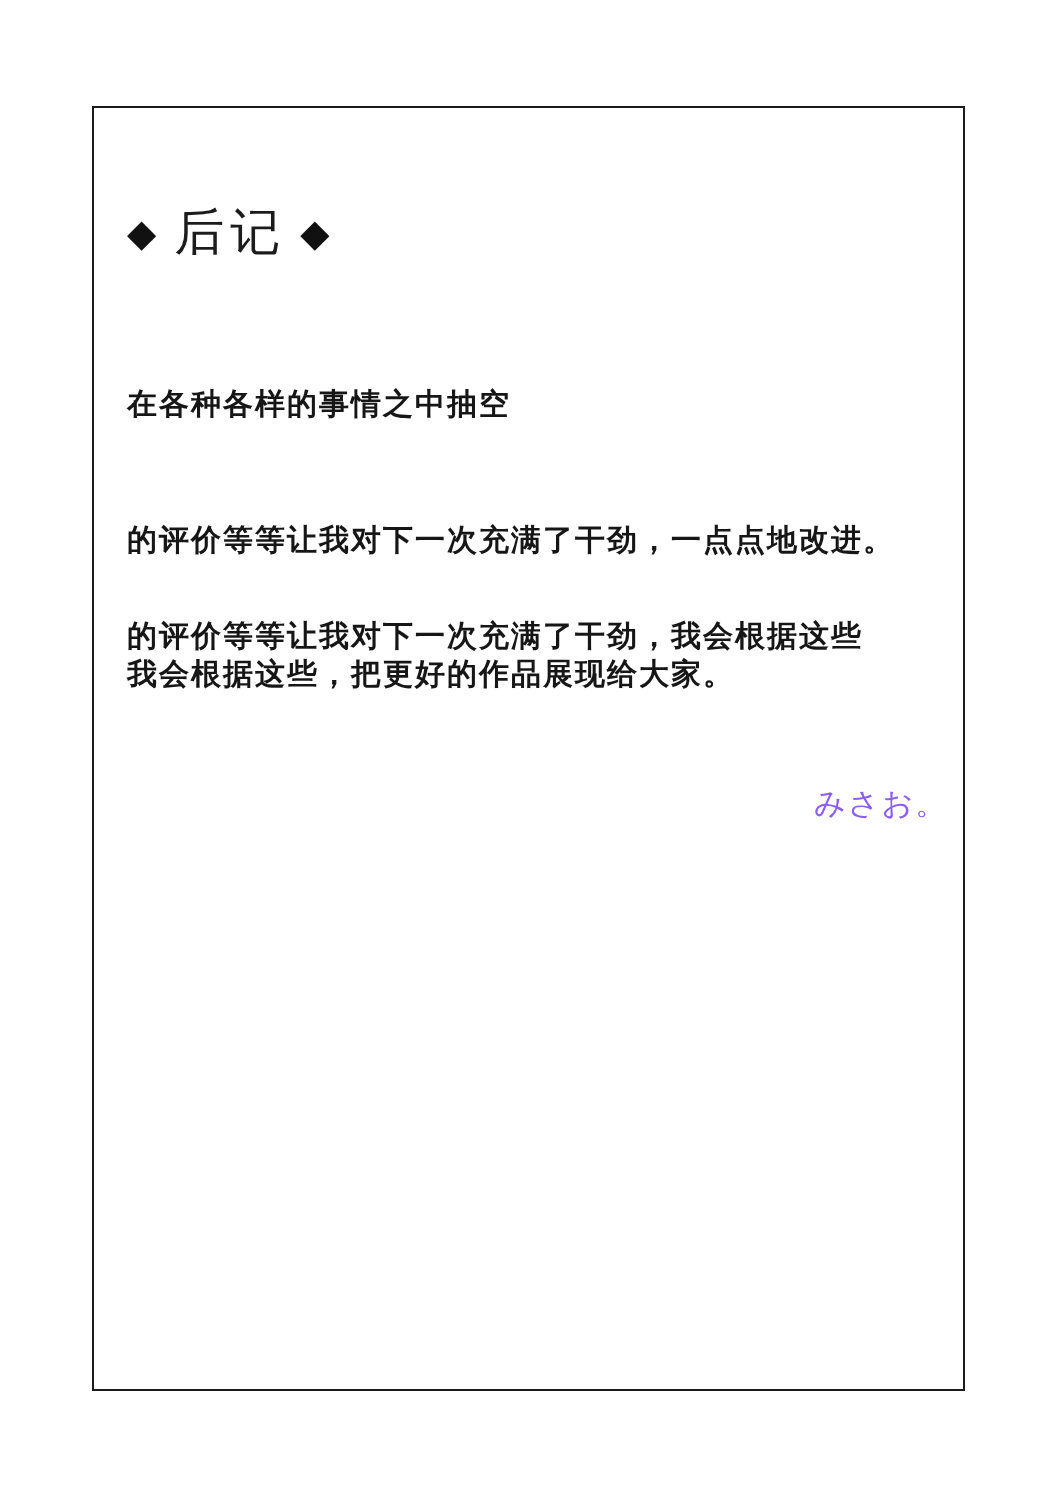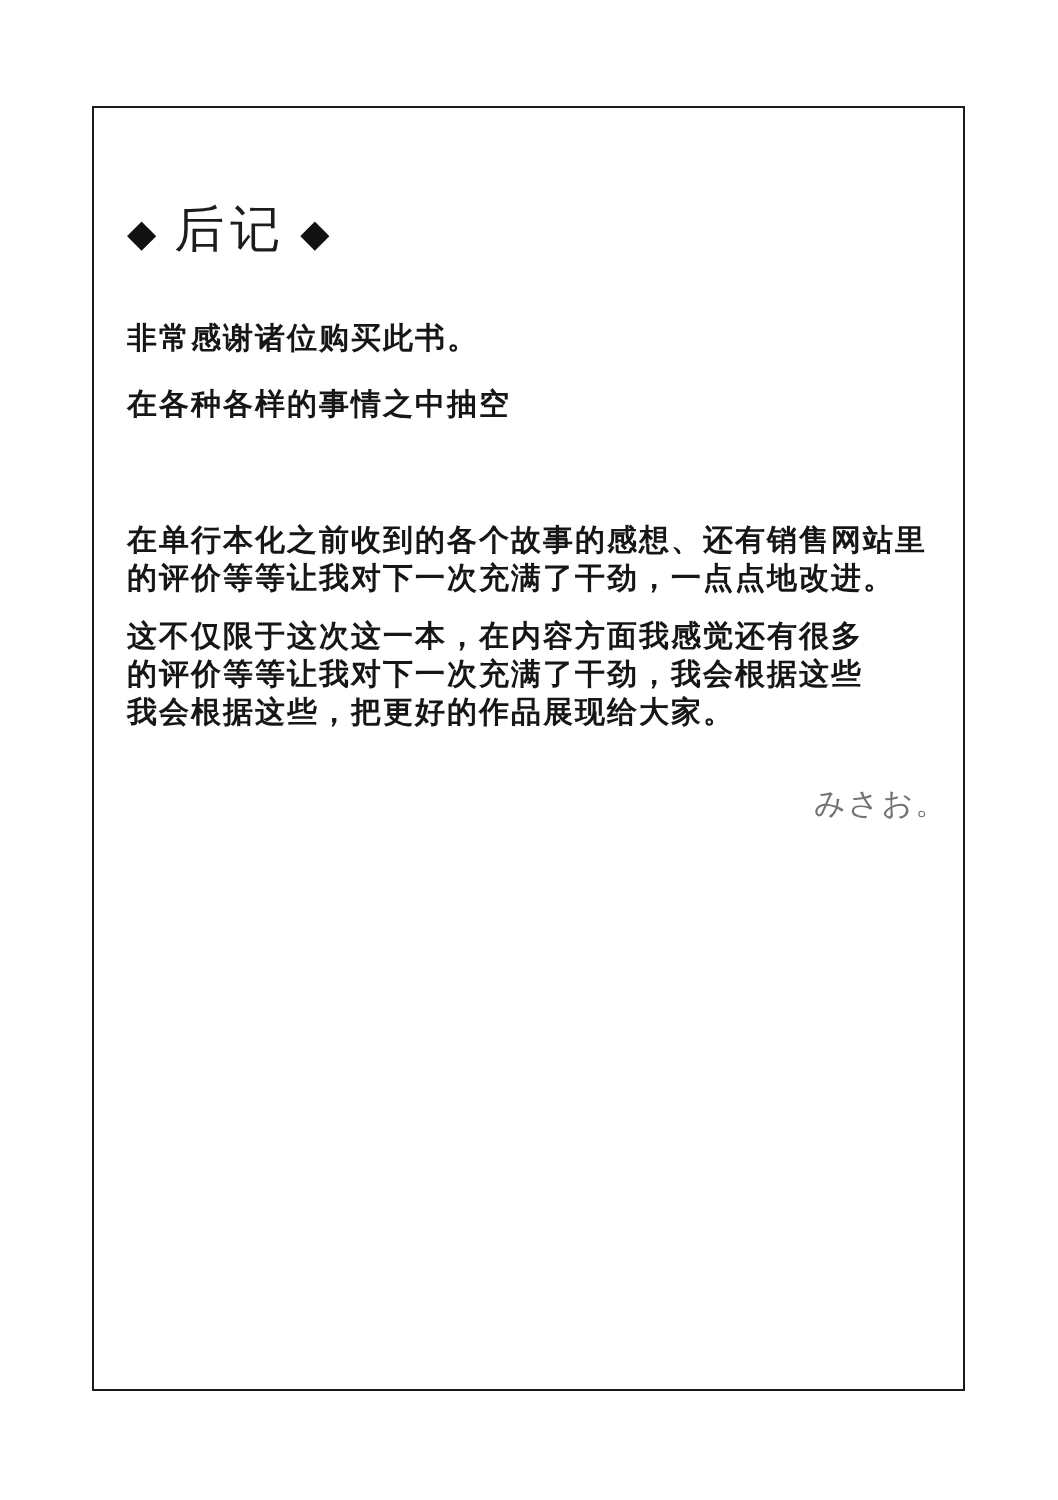--- a/index.html
+++ b/index.html
@@ -34,21 +34,21 @@
     align-items: center;
     color: #161616;
   }
   .diamond {
     font-family: "DejaVu Sans", "Liberation Sans", sans-serif;
     font-size: 38px;
     line-height: 1;
     color: #111111;
   }
   .title-label {
-    font-family: Liberation Mono, monospace;
+    font-family: Liberation Sans, sans-serif;
     font-size: 50px;
     font-weight: 400;
     letter-spacing: 6px;
     line-height: 1.15;
     margin: 0 14px 0 18px;
     color: #1c1c1c;
   }
   .para {
     position: absolute;
     left: 33px;
@@ -64,51 +64,46 @@
   .p2 { top: 279px; font-family: Liberation Mono, monospace; }
   .p3 { top: 413px; }
   .p4 { top: 509px; }
   .signature {
     position: absolute;
     left: 720px;
     top: 675px;
     font-size: 31px;
     font-weight: 500;
     letter-spacing: 2px;
-    color: #737373;
+    color: #8b5cf6;
     white-space: nowrap;
   }
 </style>
 </head>
 <body>
 
 <div class="page">
   <div class="sheet">
 
     <div class="title-row">
       <span class="diamond">◆</span>
       <span class="title-label">后记</span>
       <span class="diamond">◆</span>
     </div>
 
-    <div class="para p1">
-      <div>非常感谢诸位购买此书。</div>
-    </div>
 
     <div class="para p2">
       <div>在各种各样的事情之中抽空</div>
     </div>
 
     <div class="para p3">
-      <div>在单行本化之前收到的各个故事的感想、还有销售网站里</div>
       <div>的评价等等让我对下一次充满了干劲，一点点地改进。</div>
     </div>
 
     <div class="para p4">
-      <div>这不仅限于这次这一本，在内容方面我感觉还有很多</div>
       <div>的评价等等让我对下一次充满了干劲，我会根据这些</div>
       <div>我会根据这些，把更好的作品展现给大家。</div>
     </div>
 
     <div class="signature">みさお。</div>
 
   </div>
 </div>
 
 </body></html>

